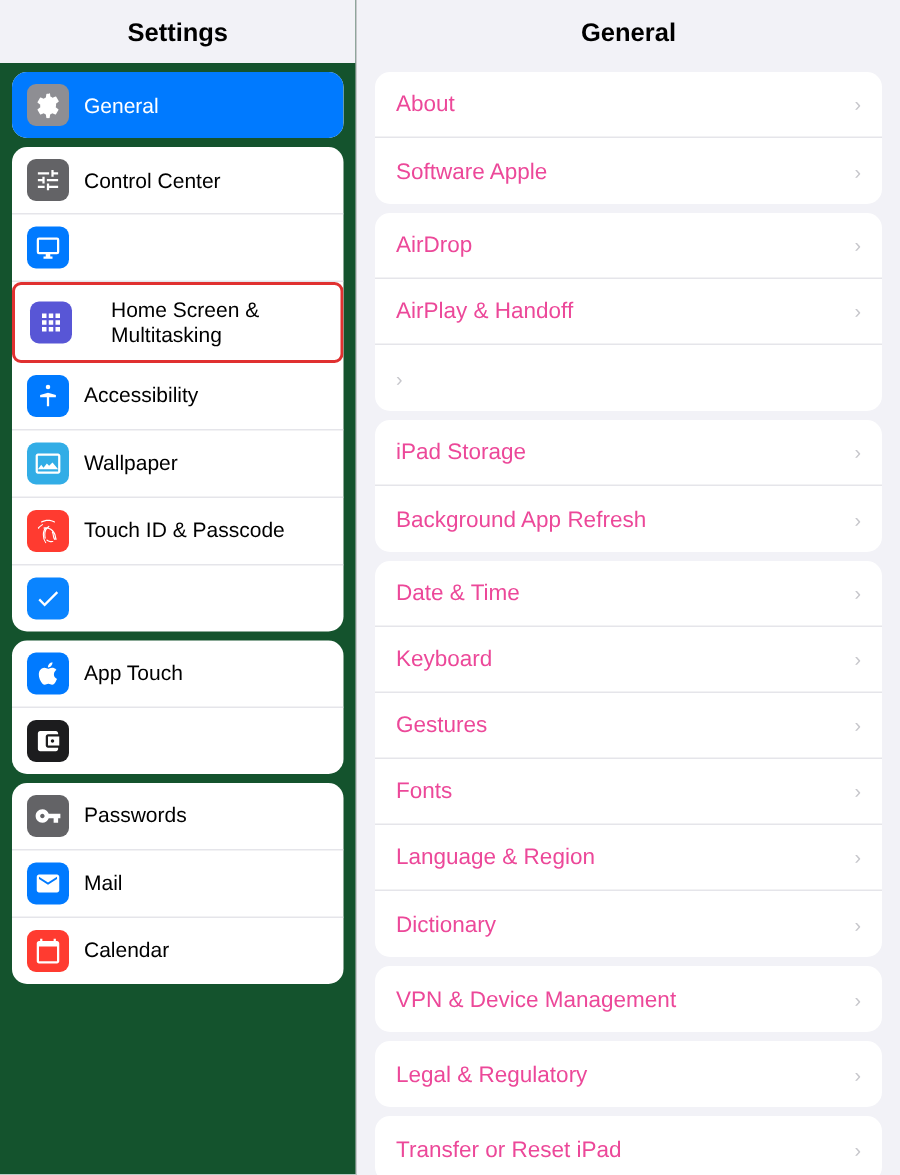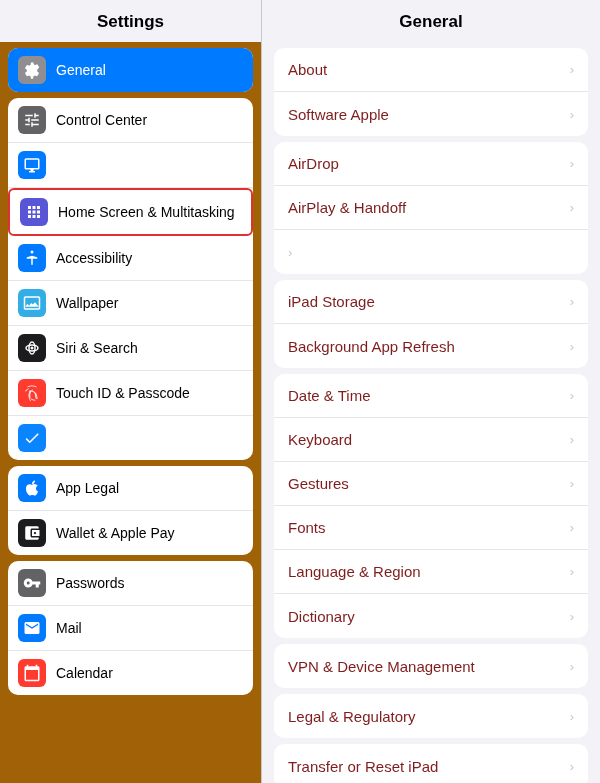--- a/index.html
+++ b/index.html
@@ -13,22 +13,22 @@
       flex-direction: column;
     }
     .container {
       display: flex;
       flex: 1;
       overflow: hidden;
     }
 
     
     .sidebar {
-      width: 262px;
-      background: #a16207;
+      width: 238px;
+      background: #14532d;
       border-right: 1px solid #c8c8cc;
       overflow-y: auto;
       flex-shrink: 0;
     }
     .sidebar-header {
       text-align: center;
       font-size: 17px;
       font-weight: 600;
       color: #000;
       padding: 12px 0 10px;
@@ -54,20 +54,21 @@
     }
     .sidebar-item.active {
       background: #007aff;
     }
     .sidebar-item.active .item-label {
       color: #fff;
     }
     .sidebar-item.highlighted {
       border: 2px solid #e03030;
       border-radius: 6px;
+      gap: 16px;
     }
     .item-icon {
       width: 28px;
       height: 28px;
       border-radius: 6px;
       display: flex;
       align-items: center;
       justify-content: center;
       margin-right: 10px;
       flex-shrink: 0;
@@ -117,21 +118,21 @@
       padding: 12px 14px;
       border-bottom: 1px solid #e5e5ea;
       cursor: pointer;
       min-height: 44px;
     }
     .main-item:last-child {
       border-bottom: none;
     }
     .main-item-label {
       font-size: 15px;
-      color: #7f1d1d;
+      color: #ec4899;
     }
     .chevron {
       color: #c7c7cc;
       font-size: 13px;
     }
 
     
     .icon-svg {
       width: 18px;
       height: 18px;
@@ -197,66 +198,55 @@
 
       <div class="sidebar-item">
         <div class="item-icon icon-teal">
           <svg class="icon-svg" viewBox="0 0 24 24">
               <path d="M21 3H3C2 3 1 4 1 5v14c0 1.1.9 2 2 2h18c1 0 2-1 2-2V5c0-1-1-2-2-2zm0 16H3V5h18v14zm-10-7l-3 3.72L6 13l-3 4h18l-5-6-3 3z"></path>
             </svg>
         </div>
         <span class="item-label">Wallpaper</span>
       </div>
 
+
+      <div class="sidebar-item">
+        <div class="item-icon icon-red">
+          <svg class="icon-svg" viewBox="0 0 24 24">
+              <path d="M17.81 4.47c-.08 0-.16-.02-.23-.06C15.66 3.42 14 3 12.01 3c-1.98 0-3.86.47-5.57 1.41-.24.13-.54.04-.68-.2a.506.506 0 01.2-.68C7.82 2.52 9.86 2 12.01 2c2.13 0 3.99.47 6.03 1.52.25.13.34.43.21.67a.49.49 0 01-.44.28zM3.5 9.72a.499.499 0 01-.41-.79C4.31 7.57 5.5 6.62 6.8 5.9a.5.5 0 01.5.87C6.11 7.46 5 8.35 3.91 9.93a.5.5 0 01-.41.21zm6.44 13.05c-.17 0-.34-.08-.44-.23a12.458 12.458 0 01-2.13-7.15c0-2.37.68-4.59 1.97-6.43a.502.502 0 01.7-.12c.23.16.28.47.12.7-1.17 1.67-1.79 3.69-1.79 5.85 0 2.48.7 4.84 2.02 6.82.15.22.09.52-.13.67a.48.48 0 01-.32.11zm9.23-3.04a.5.5 0 01-.43-.25c-.38-.66-.58-1.33-.67-2.17-.29-2.64-1.72-4.95-3.93-6.37a7.7 7.7 0 00-4.15-1.21c-.51 0-1.03.05-1.52.15a.5.5 0 01-.21-.97c.57-.12 1.16-.18 1.74-.18 1.71 0 3.34.51 4.72 1.38 2.48 1.57 4.09 4.18 4.41 7.11.08.72.24 1.28.55 1.82.14.23.06.54-.17.68a.5.5 0 01-.34.01zm-9.62-.82a.5.5 0 01-.48-.37c-.28-1.12-.42-2.28-.42-3.45 0-3.37 1.28-5.91 3.81-7.56a.5.5 0 01.55.84c-2.22 1.45-3.36 3.68-3.36 6.72 0 1.1.13 2.18.39 3.22a.5.5 0 01-.49.6zm5.62 3.04c-1.64 0-3.22-.55-4.52-1.6a.5.5 0 01.63-.77c1.12.92 2.5 1.37 3.89 1.37.34 0 .69-.03 1.02-.09a.5.5 0 01.18.98c-.41.07-.82.11-1.2.11zm3.03-1.89a.5.5 0 01-.35-.14c-.88-.84-1.39-2.01-1.57-3.74a8.186 8.186 0 00-.8-2.81.5.5 0 11.9-.44c.43.87.73 1.87.85 2.95.15 1.49.57 2.47 1.31 3.18.19.18.2.47.02.66a.49.49 0 01-.36.14z"></path>
+            </svg>
+        </div>
+        <span class="item-label">Touch ID &amp; Passcode</span>
+      </div>
+
+
+      <div class="sidebar-item">
+        <div class="item-icon icon-blue2">
+          <svg class="icon-svg" viewBox="0 0 24 24">
+              <path d="M21 7L9 19l-5.5-5.5 1.41-1.41L9 16.17 19.59 5.59 21 7z"></path>
+            </svg>
+        </div>
+      </div>
+    </div>
+
+    <div class="sidebar-group">
+      <div class="sidebar-item">
+        <div class="item-icon icon-blue">
+          <svg class="icon-svg" viewBox="0 0 24 24">
+              <path d="M18.71 19.5c-.83 1.24-1.71 2.45-3.05 2.47-1.34.03-1.77-.79-3.29-.79-1.53 0-2 .77-3.27.82-1.31.05-2.3-1.32-3.14-2.53C4.25 17 2.94 12.45 4.7 9.39c.87-1.52 2.43-2.48 4.12-2.51 1.28-.02 2.5.87 3.29.87.78 0 2.26-1.07 3.8-.91.65.03 2.47.26 3.64 1.98l-.09.06c-.22.15-2.22 1.3-2.2 3.88.03 3.02 2.65 4.03 2.68 4.04a.5.5 0 01-.23.6zM13 3.5c.73-.83 1.94-1.46 2.94-1.5.13 1.17-.34 2.35-1.04 3.19-.69.85-1.83 1.51-2.95 1.42-.15-1.15.41-2.35 1.05-3.11z"></path>
+            </svg>
+        </div>
+        <span class="item-label">App Touch</span>
+      </div>
       <div class="sidebar-item">
         <div class="item-icon icon-dark">
-          <svg class="icon-svg" viewBox="0 0 24 24" style="fill:none;stroke:white;stroke-width:2">
-              <ellipse cx="12" cy="12" rx="4" ry="8"></ellipse>
-              <ellipse cx="12" cy="12" rx="8" ry="4"></ellipse>
-              <circle cx="12" cy="12" r="2" style="fill:white;stroke:none"></circle>
-            </svg>
-        </div>
-        <span class="item-label">Siri &amp; Search</span>
-      </div>
-
-      <div class="sidebar-item">
-        <div class="item-icon icon-red">
-          <svg class="icon-svg" viewBox="0 0 24 24">
-              <path d="M17.81 4.47c-.08 0-.16-.02-.23-.06C15.66 3.42 14 3 12.01 3c-1.98 0-3.86.47-5.57 1.41-.24.13-.54.04-.68-.2a.506.506 0 01.2-.68C7.82 2.52 9.86 2 12.01 2c2.13 0 3.99.47 6.03 1.52.25.13.34.43.21.67a.49.49 0 01-.44.28zM3.5 9.72a.499.499 0 01-.41-.79C4.31 7.57 5.5 6.62 6.8 5.9a.5.5 0 01.5.87C6.11 7.46 5 8.35 3.91 9.93a.5.5 0 01-.41.21zm6.44 13.05c-.17 0-.34-.08-.44-.23a12.458 12.458 0 01-2.13-7.15c0-2.37.68-4.59 1.97-6.43a.502.502 0 01.7-.12c.23.16.28.47.12.7-1.17 1.67-1.79 3.69-1.79 5.85 0 2.48.7 4.84 2.02 6.82.15.22.09.52-.13.67a.48.48 0 01-.32.11zm9.23-3.04a.5.5 0 01-.43-.25c-.38-.66-.58-1.33-.67-2.17-.29-2.64-1.72-4.95-3.93-6.37a7.7 7.7 0 00-4.15-1.21c-.51 0-1.03.05-1.52.15a.5.5 0 01-.21-.97c.57-.12 1.16-.18 1.74-.18 1.71 0 3.34.51 4.72 1.38 2.48 1.57 4.09 4.18 4.41 7.11.08.72.24 1.28.55 1.82.14.23.06.54-.17.68a.5.5 0 01-.34.01zm-9.62-.82a.5.5 0 01-.48-.37c-.28-1.12-.42-2.28-.42-3.45 0-3.37 1.28-5.91 3.81-7.56a.5.5 0 01.55.84c-2.22 1.45-3.36 3.68-3.36 6.72 0 1.1.13 2.18.39 3.22a.5.5 0 01-.49.6zm5.62 3.04c-1.64 0-3.22-.55-4.52-1.6a.5.5 0 01.63-.77c1.12.92 2.5 1.37 3.89 1.37.34 0 .69-.03 1.02-.09a.5.5 0 01.18.98c-.41.07-.82.11-1.2.11zm3.03-1.89a.5.5 0 01-.35-.14c-.88-.84-1.39-2.01-1.57-3.74a8.186 8.186 0 00-.8-2.81.5.5 0 11.9-.44c.43.87.73 1.87.85 2.95.15 1.49.57 2.47 1.31 3.18.19.18.2.47.02.66a.49.49 0 01-.36.14z"></path>
-            </svg>
-        </div>
-        <span class="item-label">Touch ID &amp; Passcode</span>
-      </div>
-
-
-      <div class="sidebar-item">
-        <div class="item-icon icon-blue2">
-          <svg class="icon-svg" viewBox="0 0 24 24">
-              <path d="M21 7L9 19l-5.5-5.5 1.41-1.41L9 16.17 19.59 5.59 21 7z"></path>
-            </svg>
-        </div>
-      </div>
-    </div>
-
-    <div class="sidebar-group">
-      <div class="sidebar-item">
-        <div class="item-icon icon-blue">
-          <svg class="icon-svg" viewBox="0 0 24 24">
-              <path d="M18.71 19.5c-.83 1.24-1.71 2.45-3.05 2.47-1.34.03-1.77-.79-3.29-.79-1.53 0-2 .77-3.27.82-1.31.05-2.3-1.32-3.14-2.53C4.25 17 2.94 12.45 4.7 9.39c.87-1.52 2.43-2.48 4.12-2.51 1.28-.02 2.5.87 3.29.87.78 0 2.26-1.07 3.8-.91.65.03 2.47.26 3.64 1.98l-.09.06c-.22.15-2.22 1.3-2.2 3.88.03 3.02 2.65 4.03 2.68 4.04a.5.5 0 01-.23.6zM13 3.5c.73-.83 1.94-1.46 2.94-1.5.13 1.17-.34 2.35-1.04 3.19-.69.85-1.83 1.51-2.95 1.42-.15-1.15.41-2.35 1.05-3.11z"></path>
-            </svg>
-        </div>
-        <span class="item-label">App Legal</span>
-      </div>
-      <div class="sidebar-item">
-        <div class="item-icon icon-dark">
           <svg class="icon-svg" viewBox="0 0 24 24">
               <path d="M21 18v1c0 1.1-.9 2-2 2H5c-1.11 0-2-.9-2-2V5c0-1.1.89-2 2-2h14c1.1 0 2 .9 2 2v1h-9c-1.11 0-2 .9-2 2v8c0 1.1.89 2 2 2h9zm-9-2h10V8H12v8zm4-2.5c-.83 0-1.5-.67-1.5-1.5s.67-1.5 1.5-1.5 1.5.67 1.5 1.5-.67 1.5-1.5 1.5z"></path>
             </svg>
         </div>
-        <span class="item-label">Wallet &amp; Apple Pay</span>
       </div>
     </div>
 
     <div class="sidebar-group">
       <div class="sidebar-item">
         <div class="item-icon icon-gray2">
           <svg class="icon-svg" viewBox="0 0 24 24">
               <path d="M12.65 10C11.83 7.67 9.61 6 7 6c-3.31 0-6 2.69-6 6s2.69 6 6 6c2.61 0 4.83-1.67 5.65-4H17v4h4v-4h2v-4H12.65zM7 14c-1.1 0-2-.9-2-2s.9-2 2-2 2 .9 2 2-.9 2-2 2z"></path>
             </svg>
         </div>

